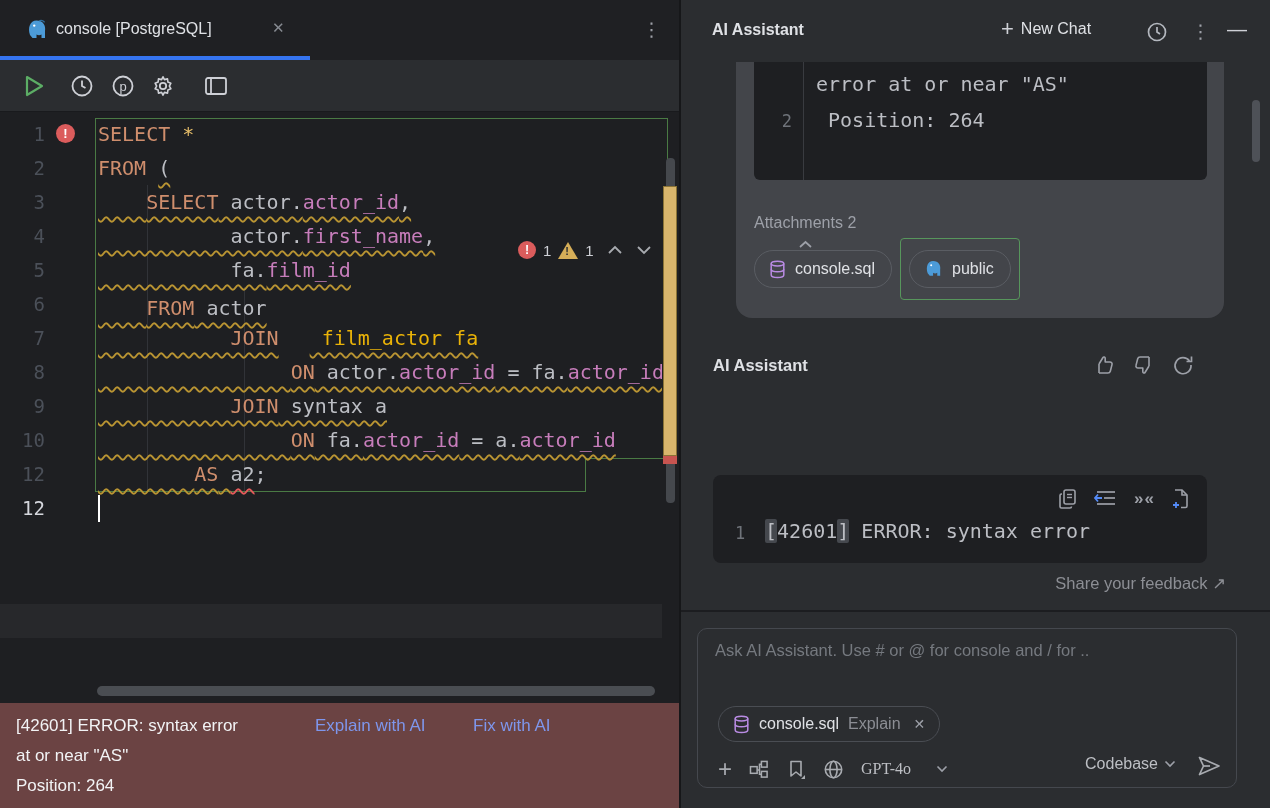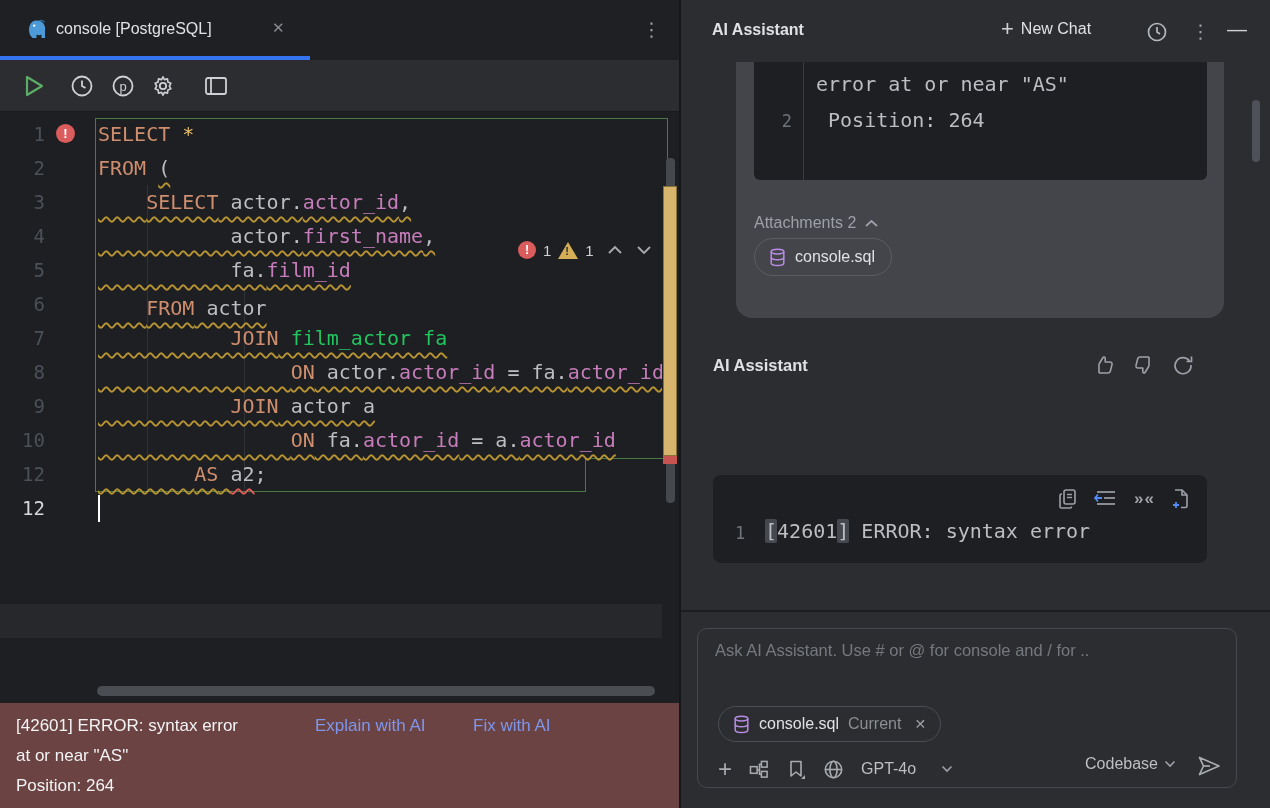--- a/index.html
+++ b/index.html
@@ -69,21 +69,21 @@
 
   #bubble { left:55px; top:62px; width:488px; height:256px; background:#43454a;
             border-radius:0 0 16px 16px; }
   #ucode { position:absolute; left:18px; top:0; width:453px; height:118px; background:#1e1f22;
            border-radius:0 0 6px 6px; }
   #ucode .gut-line { position:absolute; left:49px; top:0; width:1px; height:118px; background:#393b40; }
   .ucode-row { position:absolute; left:62px; white-space:pre; font-family:"DejaVu Sans Mono", monospace;
                font-size:20px; color:#bcbec4; }
   .ucode-num { position:absolute; left:0; width:38px; text-align:right; font-family:"DejaVu Sans Mono", monospace;
                font-size:17px; color:#6f737a; }
-  #attach-label-row { position:absolute; left:18px; top:152px; display:flex; align-items:center; gap:8px; }
+  #attach-label-row { position:absolute; left:18px; top:152px; display:flex; align-items:center; gap:8px;flex-direction:column; }
   #attach-label-row span { font-size:16px; color:#9da0a8; }
   #chips-row { position:absolute; left:18px; top:176px; display:flex; align-items:center; }
   .chip { display:flex; align-items:center; gap:9px; height:38px; padding:0 16px 0 14px;
           border:1px solid #5a5d63; border-radius:19px; cursor:pointer; }
   .chip span { font-size:16px; color:#dfe1e5; }
   .hl-box { border:1px solid #57965c; border-radius:4px; padding:11px 8px; margin-left:8px; }
 
   #chat-scroll-thumb { left:571px; top:100px; width:8px; height:62px; background:#4e5157; border-radius:4px; }
 
   #resp-head { left:32px; top:356px; font-size:16.5px; font-weight:bold; color:#dfe1e5; }
@@ -211,23 +211,23 @@
           <div class="gnum" style="top: 344px;">12</div>
           <div class="gnum cur" style="top: 378px;">12</div>
         </div>
       <div id="code-lines" class="abs" style="left:0; top:0; width:662px; height:590px; overflow:hidden;">
           <div class="crow" style="top: 4px;"><span><span style="color: rgb(207, 142, 109);">SELECT</span><span style="color: rgb(188, 190, 196);"> </span><span style="color: rgb(232, 191, 106);">*</span></span></div>
           <div class="crow" style="top: 38px;"><span><span style="color: rgb(207, 142, 109);">FROM</span><span style="color: rgb(188, 190, 196);"> </span></span><span class="sq-warn"><span style="color: rgb(188, 190, 196);">(</span></span></div>
           <div class="crow" style="top: 72px;"><span class="sq-warn"><span style="color: rgb(188, 190, 196);">    </span><span style="color: rgb(207, 142, 109);">SELECT</span><span style="color: rgb(188, 190, 196);"> actor.</span><span style="color: rgb(199, 125, 187);">actor_id</span><span style="color: rgb(188, 190, 196);">,</span></span></div>
           <div class="crow" style="top: 106px;"><span class="sq-warn"><span style="color: rgb(188, 190, 196);">           actor.</span><span style="color: rgb(199, 125, 187);">first_name</span><span style="color: rgb(188, 190, 196);">,</span></span></div>
           <div class="crow" style="top: 140px;"><span class="sq-warn"><span style="color: rgb(188, 190, 196);">           fa.</span><span style="color: rgb(199, 125, 187);">film_id</span></span></div>
           <div class="crow" style="top: 178px;"><span class="sq-warn"><span style="color: rgb(188, 190, 196);">    </span><span style="color: rgb(207, 142, 109);">FROM</span><span style="color: rgb(188, 190, 196);"> actor</span></span></div>
-          <div class="crow" style="top: 208px;"><span class="sq-warn"><span style="color: rgb(188, 190, 196);">           </span><span style="color: rgb(207, 142, 109);">JOIN</span><span style="color: #22c55e;"> film_actor fa</span></span></div>
+          <div class="crow" style="top: 208px;"><span class="sq-warn"><span style="color: rgb(188, 190, 196);">           </span><span style="color: rgb(207, 142, 109);">JOIN</span><span style="color: #eab308; margin-left: 31px;"> film_actor fa</span></span></div>
           <div class="crow" style="top: 242px;"><span class="sq-warn"><span style="color: rgb(188, 190, 196);">                </span><span style="color: rgb(207, 142, 109);">ON</span><span style="color: rgb(188, 190, 196);"> actor.</span><span style="color: rgb(199, 125, 187);">actor_id</span><span style="color: rgb(188, 190, 196);"> = fa.</span><span style="color: rgb(199, 125, 187);">actor_id</span></span></div>
-          <div class="crow" style="top: 276px;"><span class="sq-warn"><span style="color: rgb(188, 190, 196);">           </span><span style="color: rgb(207, 142, 109);">JOIN</span><span style="color: rgb(188, 190, 196);"> actor a</span></span></div>
+          <div class="crow" style="top: 276px;"><span class="sq-warn"><span style="color: rgb(188, 190, 196);">           </span><span style="color: rgb(207, 142, 109);">JOIN</span><span style="color: rgb(188, 190, 196);"> syntax a</span></span></div>
           <div class="crow" style="top: 310px;"><span class="sq-warn"><span style="color: rgb(188, 190, 196);">                </span><span style="color: rgb(207, 142, 109);">ON</span><span style="color: rgb(188, 190, 196);"> fa.</span><span style="color: rgb(199, 125, 187);">actor_id</span><span style="color: rgb(188, 190, 196);"> = a.</span><span style="color: rgb(199, 125, 187);">actor_id</span></span></div>
           <div class="crow" style="top: 344px;"><span class="sq-warn"><span style="color: rgb(188, 190, 196);">        </span><span style="color: rgb(207, 142, 109);">AS</span><span style="color: rgb(188, 190, 196);"> </span></span><span class="sq-err"><span style="color: rgb(188, 190, 196);">a2</span></span><span><span style="color: rgb(188, 190, 196);">;</span></span></div>
           <div class="crow" style="top: 378px;"></div>
         </div>
 
       <div id="inspections" class="abs">
         <div class="err-badge">!</div>
         <div class="insp-count">1</div>
         <div class="warn-badge">
             <span>!</span>
@@ -289,20 +289,29 @@
       </div>
       <div id="chips-row">
           <div class="chip">
             <svg width="17" height="19" viewBox="0 0 17 19">
               <ellipse cx="8.5" cy="3.6" rx="6.3" ry="2.4" fill="none" stroke="#b98be3" stroke-width="1.5"></ellipse>
               <path d="M2.2 3.6 V15 C2.2 16.4 5 17.5 8.5 17.5 C12 17.5 14.8 16.4 14.8 15 V3.6" fill="none" stroke="#b98be3" stroke-width="1.5"></path>
               <path d="M2.2 9.3 C2.2 10.7 5 11.8 8.5 11.8 C12 11.8 14.8 10.7 14.8 9.3" fill="none" stroke="#b98be3" stroke-width="1.5"></path>
             </svg>
             <span>console.sql</span>
           </div>
+          <div class="hl-box">
+            <div class="chip">
+              <svg width="19" height="20" viewBox="0 0 22 24">
+                <path d="M4 17 C1.5 10 4 2.5 10.5 2.5 C17 2.5 20 7.5 19 13 L19 20 L15.5 20 L15.5 16.5 C14 17.5 12 17.5 10.5 16.5 L10.5 20 L6.5 20 Z" fill="#4c9bd8"></path>
+                <circle cx="8.2" cy="7.6" r="1.2" fill="#ffffff"></circle>
+              </svg>
+              <span>public</span>
+            </div>
+          </div>
         </div>
     </div>
 
     <div class="rp" id="chat-scroll-thumb"></div>
 
     <div class="rp" id="resp-head">AI Assistant</div>
     <div class="rp" id="resp-actions">
       <svg width="22" height="22" viewBox="0 0 22 22">
         <path d="M6 10 V19 M6 10 L10 3.5 C10.6 2.5 12.2 3 12.2 4.2 V8 H17 C18.4 8 19.4 9.3 19 10.6 L17.3 17.2 C17 18.3 16 19 14.9 19 H6" fill="none" stroke="#9da0a8" stroke-width="1.6" stroke-linejoin="round"></path>
       </svg>
@@ -333,55 +342,56 @@
         <svg width="20" height="24" viewBox="0 0 20 24">
           <path d="M4 3 H11 L16 8 V19 A1.5 1.5 0 0 1 14.5 20.5 H10" fill="none" stroke="#9da0a8" stroke-width="1.6"></path>
           <path d="M11 3 V8 H16" fill="none" stroke="#9da0a8" stroke-width="1.6"></path>
           <path d="M5 15 V21 M2 18 H8" stroke="#548af7" stroke-width="1.8"></path>
         </svg>
       </div>
       <div id="rcode-num">1</div>
       <div id="rcode-line"><span class="hl">[</span><span>42601</span><span class="hl">]</span><span> ERROR: syntax error</span></div>
     </div>
 
+    <div class="rp" id="feedback">Share your feedback ↗</div>
 
     <div class="rp" id="input-divider"></div>
 
     <div class="rp" id="input-box">
       <div id="placeholder">Ask AI Assistant. Use # or @ for console and / for ..</div>
 
       <div id="input-chip">
         <svg width="17" height="19" viewBox="0 0 17 19">
           <ellipse cx="8.5" cy="3.6" rx="6.3" ry="2.4" fill="none" stroke="#b98be3" stroke-width="1.5"></ellipse>
           <path d="M2.2 3.6 V15 C2.2 16.4 5 17.5 8.5 17.5 C12 17.5 14.8 16.4 14.8 15 V3.6" fill="none" stroke="#b98be3" stroke-width="1.5"></path>
           <path d="M2.2 9.3 C2.2 10.7 5 11.8 8.5 11.8 C12 11.8 14.8 10.7 14.8 9.3" fill="none" stroke="#b98be3" stroke-width="1.5"></path>
         </svg>
         <span class="lbl">console.sql</span>
-        <span class="badge">Current</span>
+        <span class="badge">Explain</span>
         <span class="x">✕</span>
       </div>
 
       <div id="input-controls">
         <div class="plus-glyph icon-btn" style="font-size:24px; color:#a8abb0;">+</div>
         <svg width="21" height="19" viewBox="0 0 22 20">
           <rect x="1.5" y="7" width="7" height="7" fill="none" stroke="#a8abb0" stroke-width="1.6"></rect>
           <rect x="13" y="1.5" width="6" height="6" fill="none" stroke="#a8abb0" stroke-width="1.6"></rect>
           <rect x="13" y="12" width="6" height="6" fill="none" stroke="#a8abb0" stroke-width="1.6"></rect>
           <path d="M8.5 10.5 H11 V4.5 H13 M11 10.5 V15 H13" fill="none" stroke="#a8abb0" stroke-width="1.6"></path>
         </svg>
         <svg width="19" height="21" viewBox="0 0 19 21">
           <path d="M4 2.5 H14 V17 L9 13 L4 17 Z" fill="none" stroke="#a8abb0" stroke-width="1.6" stroke-linejoin="round"></path>
           <path d="M14 20 L18 20 L18 16" fill="#a8abb0" stroke="none"></path>
         </svg>
         <svg width="21" height="21" viewBox="0 0 21 21">
           <circle cx="10.5" cy="10.5" r="8.2" fill="none" stroke="#a8abb0" stroke-width="1.6"></circle>
           <ellipse cx="10.5" cy="10.5" rx="3.6" ry="8.2" fill="none" stroke="#a8abb0" stroke-width="1.6"></ellipse>
           <line x1="2.3" y1="10.5" x2="18.7" y2="10.5" stroke="#a8abb0" stroke-width="1.6"></line>
         </svg>
-        <div style="display:flex; align-items:center; gap:25px;">
+        <div style="display:flex; align-items:center; gap:25px;font-family:Liberation Serif, serif;">
           <span class="model-label">GPT-4o</span>
           <svg width="12" height="8" viewBox="0 0 12 8">
             <path d="M1.5 1.5 L6 6 L10.5 1.5" fill="none" stroke="#9da0a8" stroke-width="1.6"></path>
           </svg>
         </div>
       </div>
 
       <div id="codebase-wrap">
         <span class="model-label">Codebase</span>
         <svg width="12" height="8" viewBox="0 0 12 8">

